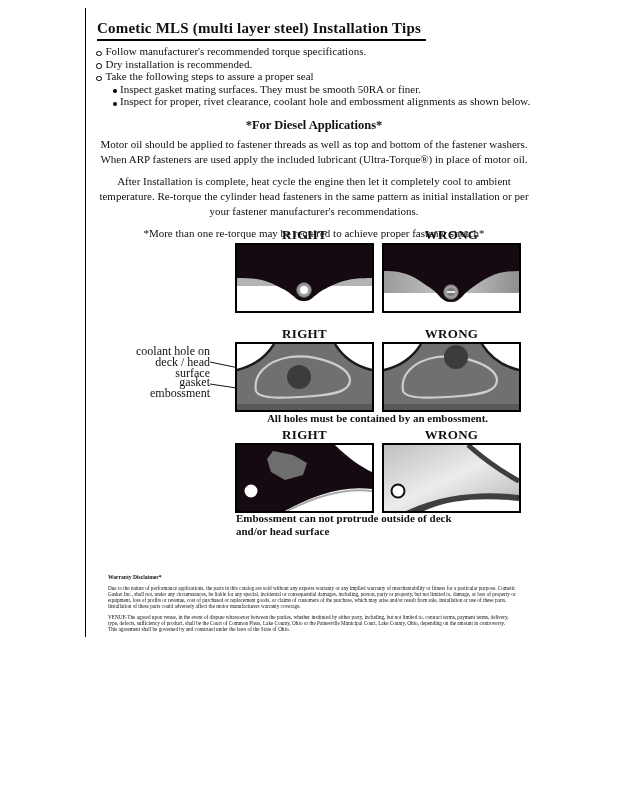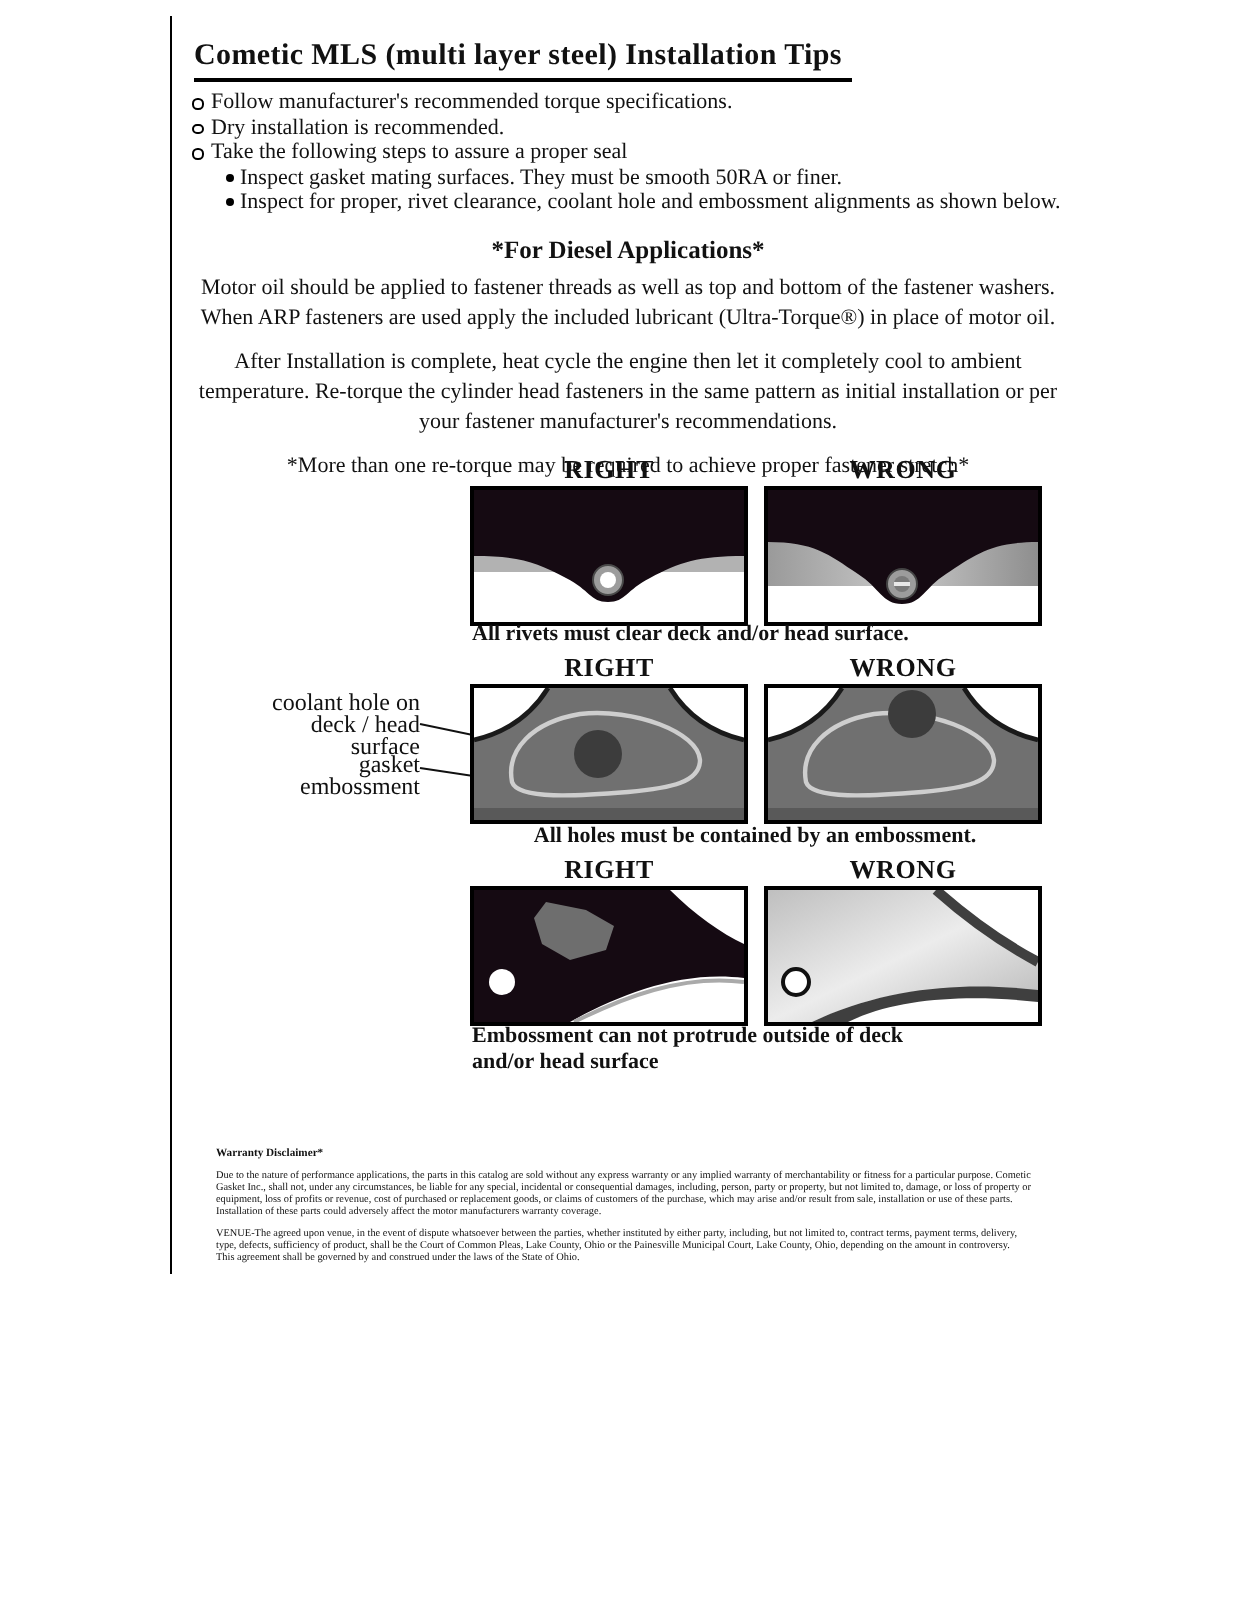--- a/index.html
+++ b/index.html
@@ -10,21 +10,21 @@
   }
   .vline { position:absolute; left:85px; top:8px; width:1px; height:784px; background:#000; }
 
   .title {
     position:absolute; left:97px; top:20px; margin:0;
     font-size:15px; font-weight:bold; letter-spacing:0.2px;
     border-bottom:2px solid #000; padding:0 5px 2px 0;
   }
 
   .tips { position:absolute; left:96px; top:45px; width:440px; margin:0; padding:0; list-style:none; }
-  .tip { display:flex; align-items:flex-start; font-size:11px; line-height:12.6px; }
+  .tip { display:flex; align-items:center; font-size:11px; line-height:12.6px; }
   .mk-circle { flex:0 0 auto; width:3.5px; height:3.5px; border:1px solid #000; border-radius:50%; margin:4px 4px 0 0; }
   .tip.sub { padding-left:17px; }
   .mk-dot { flex:0 0 auto; width:4px; height:4px; background:#000; border-radius:50%; margin:4px 3px 0 0; }
 
   .diesel { position:absolute; left:97px; top:118px; width:434px;text-align:center; }
   .diesel h2 { margin:0 0 4px 0; font-size:12.5px; }
   .diesel p { margin:0 0 7px 0; font-size:11px; line-height:15px; }
 
   .figrow { position:absolute; left:235px; display:flex; gap:8px; }
   .figrow.f1 { top:228px; }
@@ -117,21 +117,20 @@
           <rect x="0" y="26" width="135" height="22" fill="url(#gw1)"></rect>
           <rect x="0" y="48" width="135" height="18" fill="#ffffff"></rect>
           <path d="M0,0 H135 V26 C112,26 104,32 89,42 C78,49 77,57 67,57 C57,57 56,49 45,42 C30,32 23,26 0,26 Z" fill="#150a12"></path>
           <circle cx="67" cy="47" r="7.5" fill="#9c9c9c" stroke="#444444" stroke-width="1"></circle>
           <circle cx="67" cy="47" r="4" fill="#7a7a7a"></circle>
           <rect x="63" y="46" width="8" height="2" fill="#e8e8e8"></rect>
         </svg>
       </div>
     </div>
   </div>
-  <div class="figcaption cap1">All rivets must clear deck and/or head surface.</div>
 
   <div class="fig2-ann ann1">coolant hole on
 deck / head surface</div>
   <div class="fig2-ann ann2">gasket embossment</div>
   <svg class="ann-lines" viewBox="0 0 100 50">
     <line x1="2" y1="12" x2="88" y2="30" stroke="#111" stroke-width="1"></line>
     <line x1="2" y1="34" x2="55" y2="42" stroke="#111" stroke-width="1"></line>
   </svg>
   <div class="figrow f2">
     <div class="figcol">

